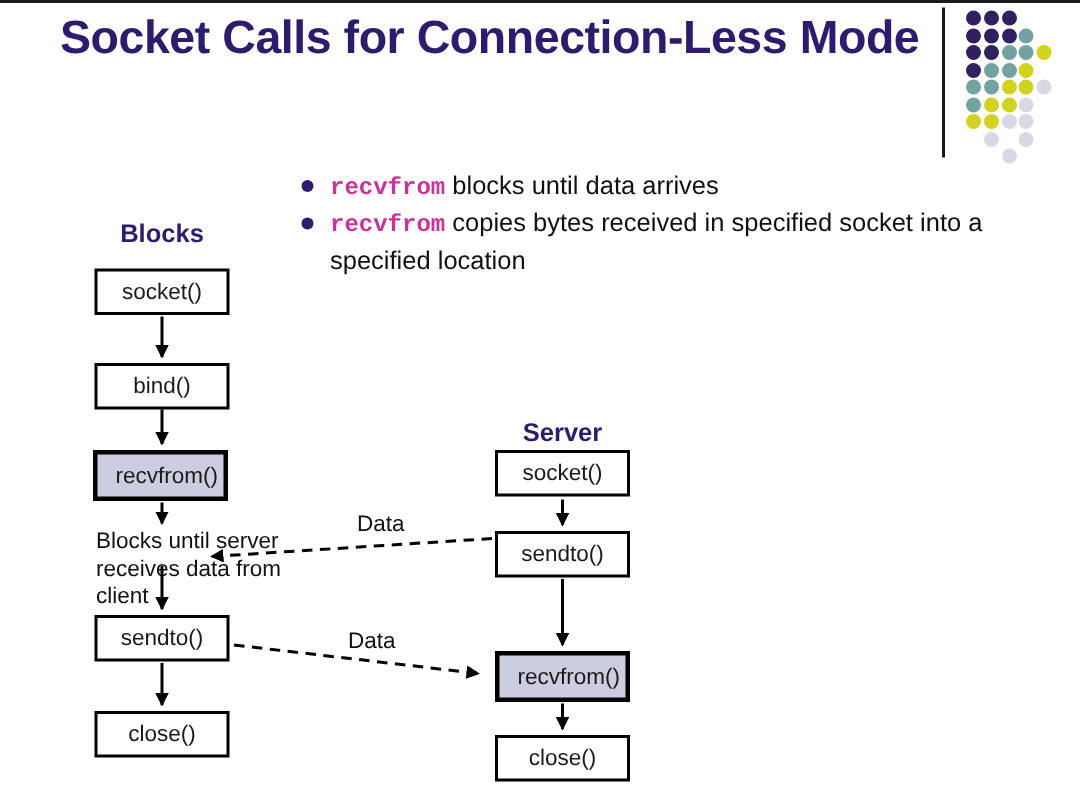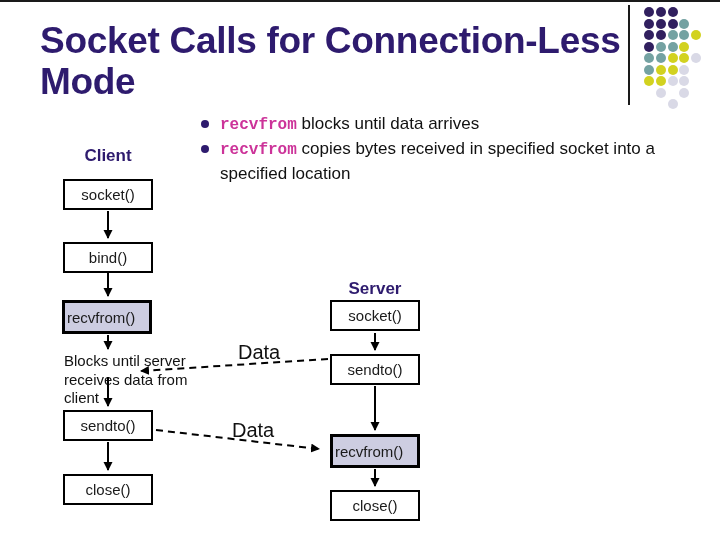--- a/index.html
+++ b/index.html
@@ -2,22 +2,22 @@
 <html style="--accent_purple: #2E1B6E; --code_magenta: #CC3399; --box_highlight: #CDCDE1;"><head>
 <meta charset="utf-8">
 <style>
   html,body{margin:0;padding:0;background:#777;}
   .slide{
     position:relative;width:720px;height:540px;background:#fff;overflow:hidden;
     font-family:"Liberation Sans",sans-serif;color:#1a1a1a;
   }
   .top-edge{position:absolute;left:0;top:0;width:720px;height:2px;background:#1a1a1a;}
   .title{
-    position:absolute;left:40px;top:20px;width:605px;margin:0;
-    font-size:37px;line-height:41px;font-weight:bold;letter-spacing:-0.3px;
+    position:absolute;left:40px;top:4px;width:605px;margin:0;
+    font-size:31px;line-height:41px;font-weight:bold;letter-spacing:-0.3px;
     color:var(--accent_purple,#2E1B6E);
   }
   .separator{position:absolute;left:628px;top:5px;width:2px;height:100px;background:#1a1a1a;}
   .dots{position:absolute;left:644px;top:7px;width:70px;height:112px;}
   .dots .dot{position:absolute;width:10px;height:10px;border-radius:50%;}
   
   .bullets{position:absolute;left:193px;top:112px;width:505px;margin:0;padding:0;list-style:none;}
   .bullets li{
     position:relative;padding-left:27px;font-size:17px;line-height:23px;color:#111;
   }
@@ -34,27 +34,27 @@
     position:absolute;width:90px;text-align:center;font-size:17px;font-weight:bold;
     color:var(--accent_purple,#2E1B6E);
   }
   .dbox{
     position:absolute;box-sizing:border-box;width:90px;height:31px;
     border:2px solid #000;background:#fff;display:flex;align-items:center;justify-content:center;
     font-size:15px;color:#1a1a1a;
   }
   .dbox.hl{
     height:34px;border-width:3px;background:var(--box_highlight,#CDCDE1);
-    justify-content:flex-start;padding-left:2px;
+    justify-content:flex-start;padding-left:12px;
   }
   .note{
     position:absolute;left:64px;top:352px;width:142px;
     font-size:15px;line-height:18.5px;color:#111;
   }
-  .data-label{position:absolute;font-size:20px;color:#111;}
+  .data-label{position:absolute;font-size:15px;color:#111;}
   .arrows{position:absolute;left:0;top:0;pointer-events:none;}
 </style>
 </head>
 <body>
 
 <div class="slide">
   <div class="top-edge"></div>
 
   <h1 class="title">Socket Calls for Connection-Less Mode</h1>
 
@@ -92,21 +92,21 @@
       <span class="dot" style="left: 11.8px; top: 80.5px; background: rgb(217, 217, 230);"></span>
       <span class="dot" style="left: 35.4px; top: 80.5px; background: rgb(217, 217, 230);"></span>
       <span class="dot" style="left: 23.6px; top: 92px; background: rgb(217, 217, 230);"></span>
     </div>
 
   <ul class="bullets">
     <li><span class="mono">recvfrom</span><span> blocks until data arrives</span></li>
     <li><span class="mono">recvfrom</span><span> copies bytes received in specified socket into a specified location</span></li>
   </ul>
 
-  <div class="col-label" style="left:63px;top:146px;">Client</div>
+  <div class="col-label" style="left:63px;top:146px;">Blocks</div>
   <div class="dbox" style="left:63px;top:179px;">socket()</div>
   <div class="dbox" style="left:63px;top:242px;">bind()</div>
   <div class="dbox hl" style="left:62px;top:300px;">recvfrom()</div>
   <div class="dbox" style="left:63px;top:410px;">sendto()</div>
   <div class="dbox" style="left:63px;top:474px;">close()</div>
 
   <div class="note">Blocks until server receives data from client</div>
 
   <div class="col-label" style="left:330px;top:279px;">Server</div>
   <div class="dbox" style="left:330px;top:300px;">socket()</div>

